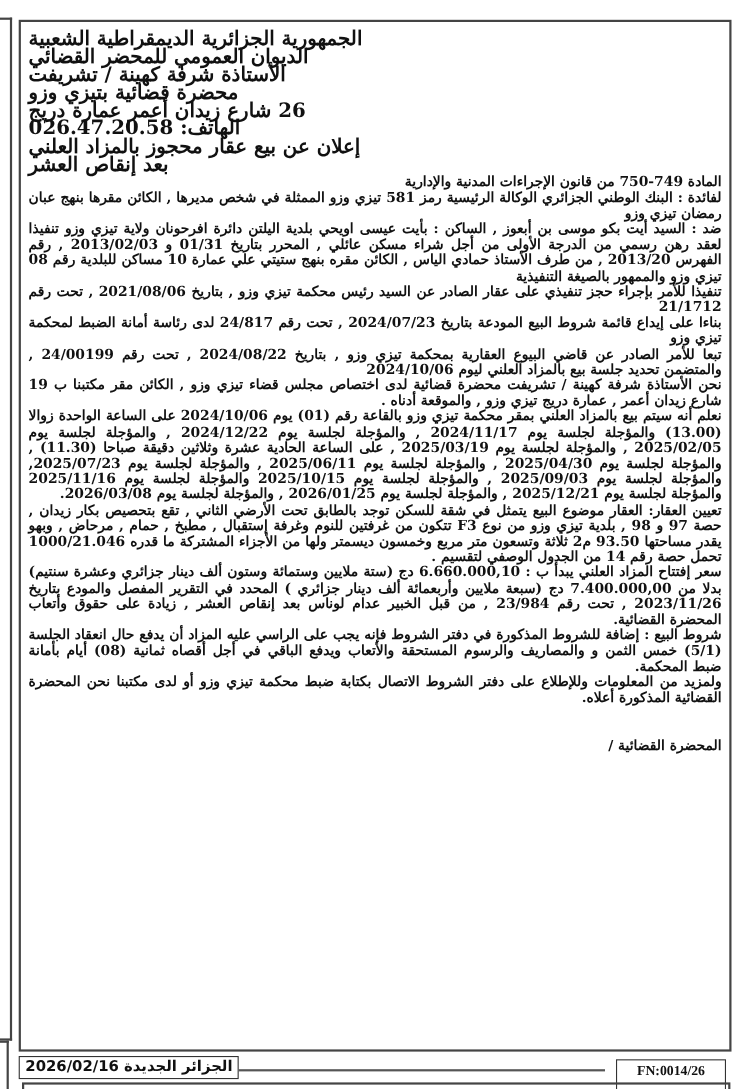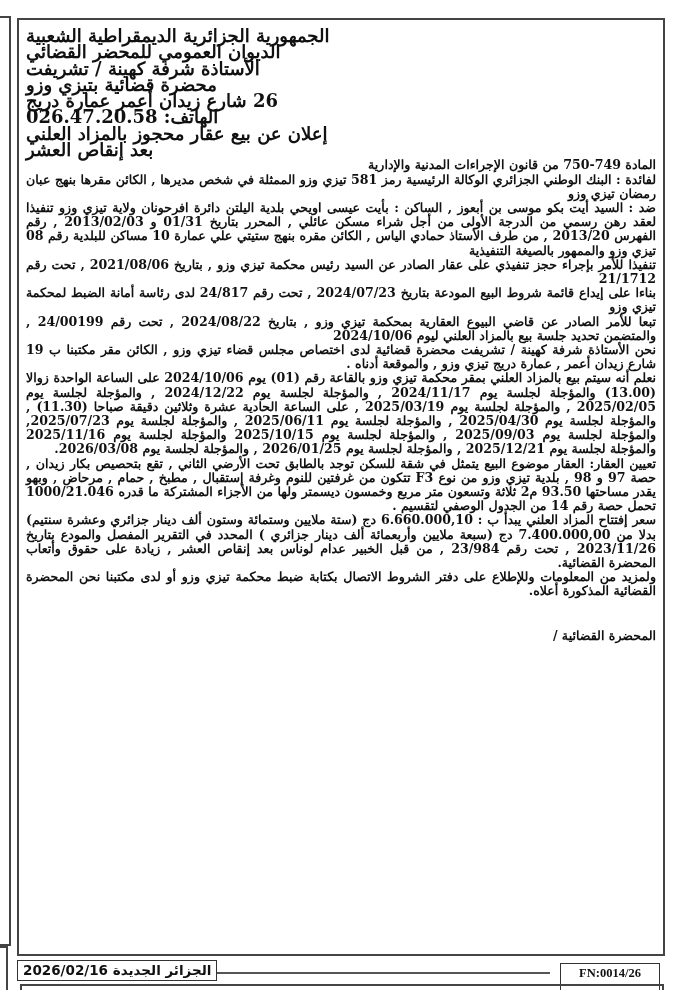--- a/index.html
+++ b/index.html
@@ -51,20 +51,21 @@
   <p class="para">المادة 749-750 من قانون الإجراءات المدنية والإدارية</p>
   <p class="para">لفائدة : البنك الوطني الجزائري الوكالة الرئيسية رمز 581 تيزي وزو الممثلة في شخص مديرها , الكائن مقرها بنهج عبان رمضان تيزي وزو</p>
   <p class="para">ضد : السيد أيت بكو موسى بن أبعوز , الساكن : بأيت عيسى اويحي بلدية اليلتن دائرة افرحونان ولاية تيزي وزو تنفيذا لعقد رهن رسمي من الدرجة الأولى من أجل شراء مسكن عائلي , المحرر بتاريخ 01/31 و 2013/02/03 , رقم الفهرس 2013/20 , من طرف الأستاذ حمادي الياس , الكائن مقره بنهج ستيتي علي عمارة 10 مساكن للبلدية رقم 08 تيزي وزو والممهور بالصيغة التنفيذية</p>
   <p class="para">تنفيذا للأمر بإجراء حجز تنفيذي على عقار الصادر عن السيد رئيس محكمة تيزي وزو , بتاريخ 2021/08/06 , تحت رقم 21/1712</p>
   <p class="para"> بناءا على إيداع قائمة شروط البيع المودعة بتاريخ 2024/07/23 , تحت رقم 24/817 لدى رئاسة أمانة الضبط لمحكمة تيزي وزو</p>
   <p class="para">تبعا للأمر الصادر عن قاضي البيوع العقارية بمحكمة تيزي وزو , بتاريخ 2024/08/22 , تحت رقم 24/00199 , والمتضمن تحديد جلسة بيع بالمزاد العلني ليوم 2024/10/06</p>
   <p class="para">نحن الأستاذة شرفة كهينة / تشريفت محضرة قضائية لدى اختصاص مجلس قضاء تيزي وزو , الكائن مقر مكتبنا ب 19 شارع زيدان أعمر , عمارة دريج تيزي وزو , والموقعة أدناه .</p>
   <p class="para">نعلم أنه سيتم بيع بالمزاد العلني بمقر محكمة تيزي وزو بالقاعة رقم (01) يوم 2024/10/06 على الساعة الواحدة زوالا (13.00) والمؤجلة لجلسة يوم 2024/11/17 , والمؤجلة لجلسة يوم 2024/12/22 , والمؤجلة لجلسة يوم 2025/02/05 , والمؤجلة لجلسة يوم 2025/03/19 , على الساعة الحادية عشرة وثلاثين دقيقة صباحا (11.30) , والمؤجلة لجلسة يوم 2025/04/30 , والمؤجلة لجلسة يوم 2025/06/11 , والمؤجلة لجلسة يوم 2025/07/23, والمؤجلة لجلسة يوم 2025/09/03 , والمؤجلة لجلسة يوم 2025/10/15 والمؤجلة لجلسة يوم 2025/11/16 والمؤجلة لجلسة يوم 2025/12/21 , والمؤجلة لجلسة يوم 2026/01/25 , والمؤجلة لجلسة يوم 2026/03/08.</p>
   <p class="para">تعيين العقار: العقار موضوع البيع يتمثل في شقة للسكن توجد بالطابق تحت الأرضي الثاني , تقع بتحصيص بكار زيدان , حصة 97 و 98 , بلدية تيزي وزو من نوع F3 تتكون من غرفتين للنوم وغرفة إستقبال , مطبخ , حمام , مرحاض , وبهو يقدر مساحتها 93.50 م2 ثلاثة وتسعون متر مربع وخمسون ديسمتر ولها من الأجزاء المشتركة ما قدره 1000/21.046 تحمل حصة رقم 14 من الجدول الوصفي لتقسيم .</p>
   <p class="para">سعر إفتتاح المزاد العلني يبدأ ب : 6.660.000,10 دج (ستة ملايين وستمائة وستون ألف دينار جزائري وعشرة سنتيم) بدلا من 7.400.000,00 دج (سبعة ملايين وأربعمائة ألف دينار جزائري ) المحدد في التقرير المفصل والمودع بتاريخ 2023/11/26 , تحت رقم 23/984 , من قبل الخبير عدام لوناس بعد إنقاص العشر , زيادة على حقوق وأتعاب المحضرة القضائية.</p>
+  <p class="para">شروط البيع : إضافة للشروط المذكورة في دفتر الشروط فإنه يجب على الراسي عليه المزاد أن يدفع حال انعقاد الجلسة (5/1) خمس الثمن و والمصاريف والرسوم المستحقة والأتعاب ويدفع الباقي في أجل أقصاه ثمانية (08) أيام بأمانة ضبط المحكمة.</p>
   <p class="para">ولمزيد من المعلومات وللإطلاع على دفتر الشروط الاتصال بكتابة ضبط محكمة تيزي وزو أو لدى مكتبنا نحن المحضرة القضائية المذكورة أعلاه.</p>
 
   <div class="signature">المحضرة القضائية /</div>
 </div>
 
 <div class="footer-line"></div>
 <div class="footer-date">الجزائر الجديدة 2026/02/16</div>
 <div class="footer-ref">FN:0014/26</div>
 
 <div class="next-frame"></div>

